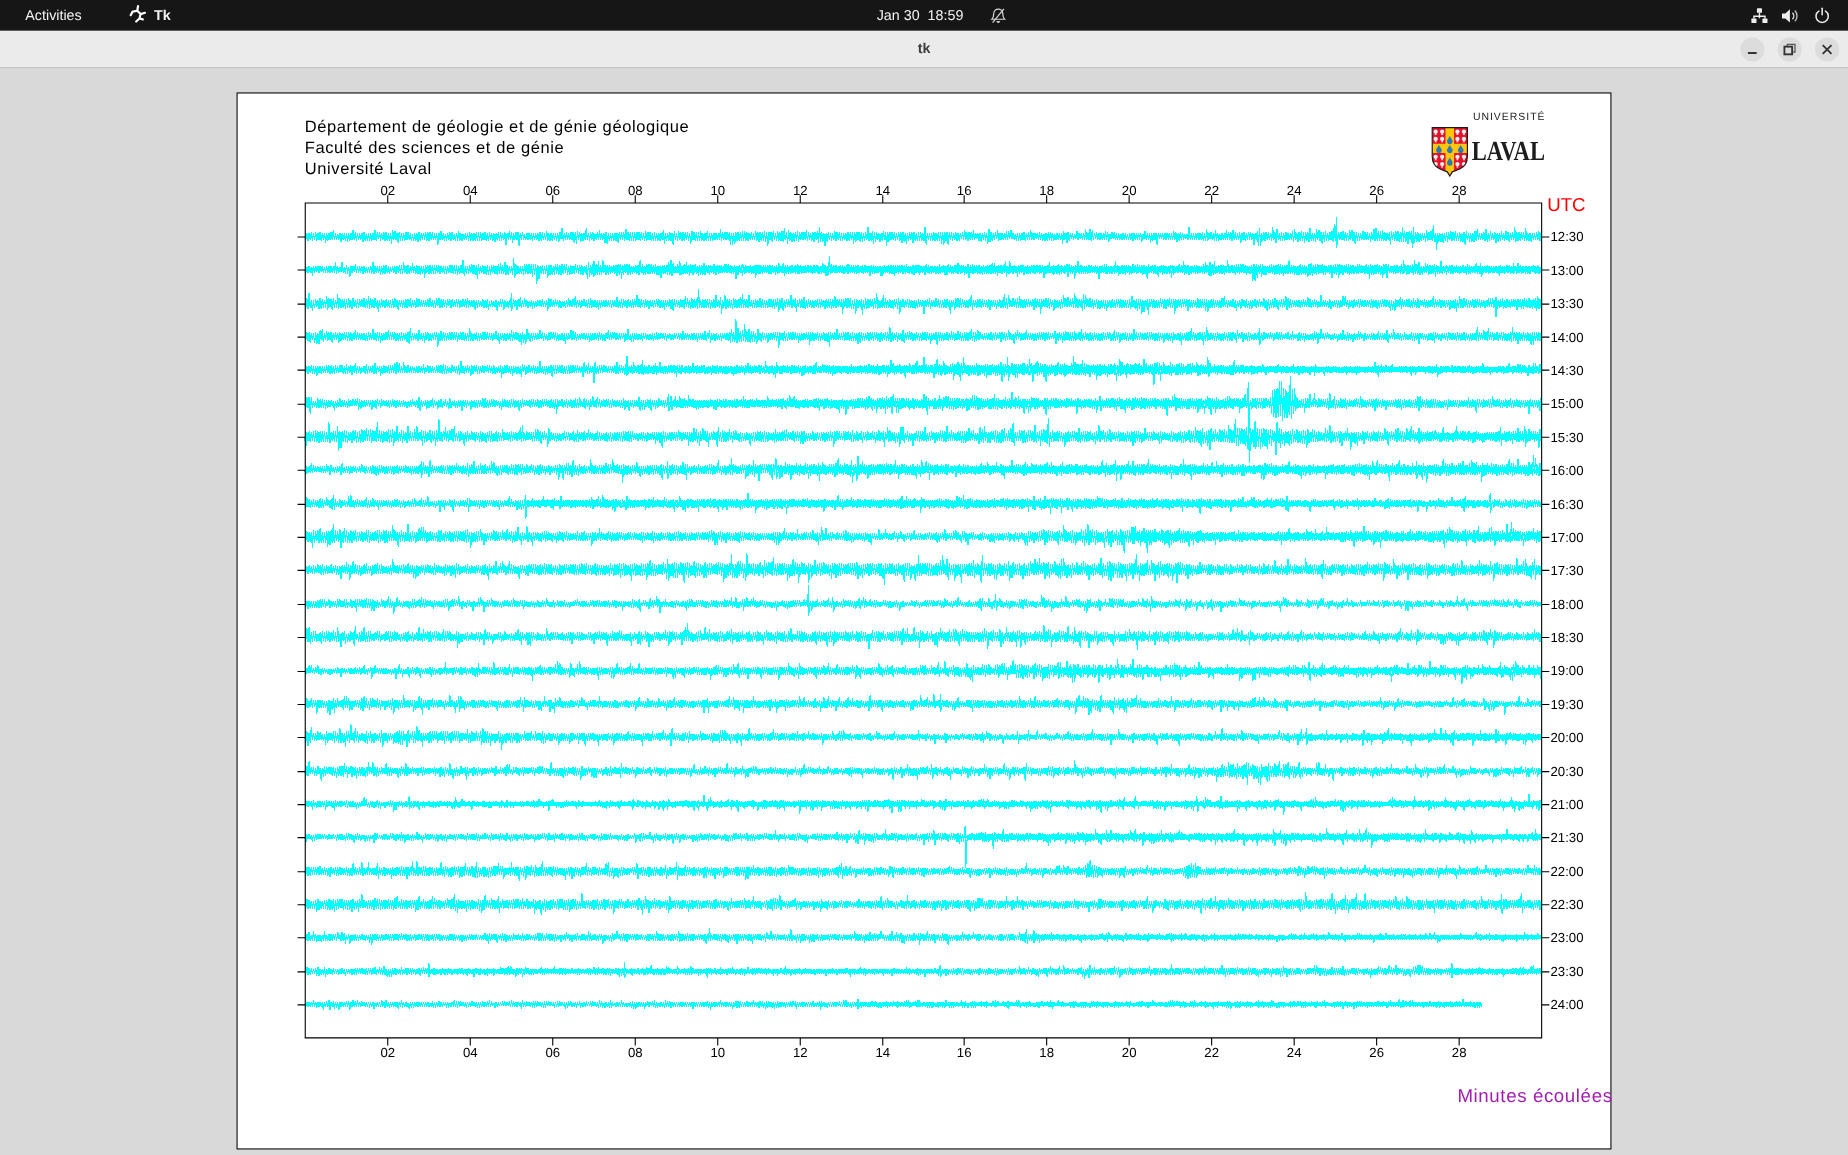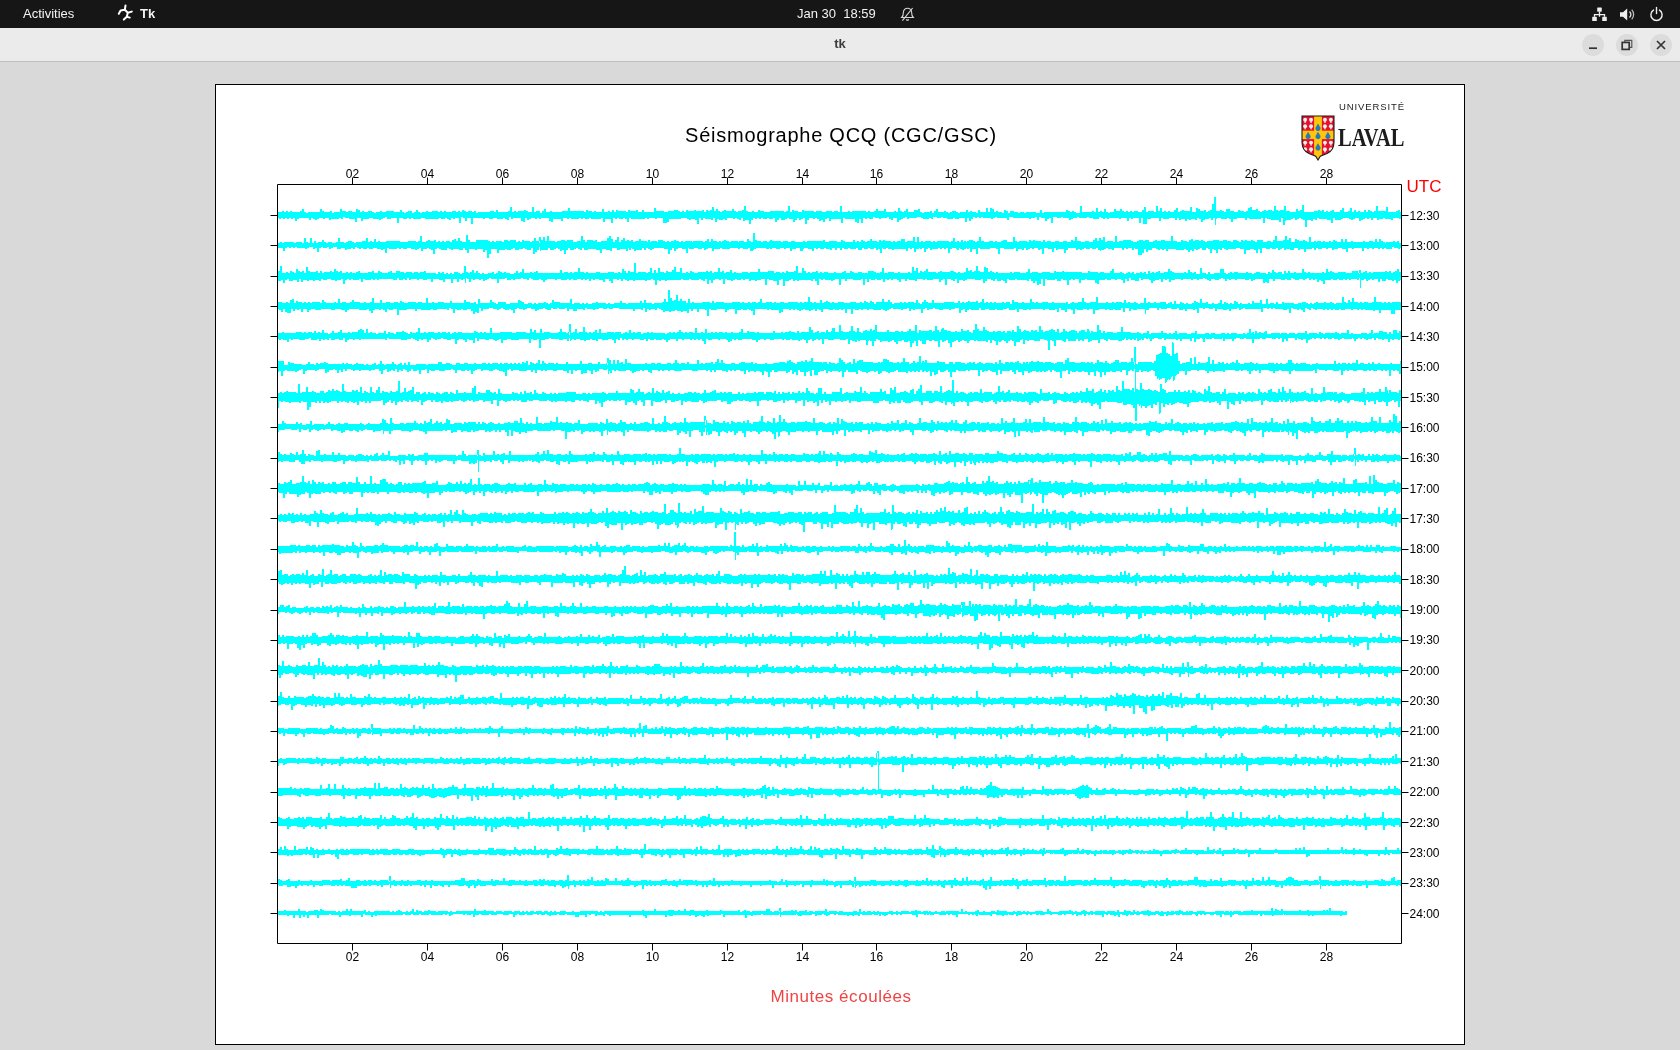--- a/index.html
+++ b/index.html
@@ -52,21 +52,21 @@
             <path d="M8.8 8.2V6.4h7v7h-1.9" stroke-width="1.15" stroke="#555"></path>
             <rect x="6.2" y="8.4" width="7" height="7" stroke-width="1.7"></rect>
           </g>
         </svg></div>
     <div class="abs" style="left:1650px;top:6px;width:22px;height:22px;border-radius:50%;background:#dcdcdc"><svg width="22" height="22" viewBox="0 0 22 22">
           <path d="M7 7l8 8M15 7l-8 8" stroke="#333" stroke-width="1.7"></path>
         </svg></div>
   </div>
 
   <div class="abs" style="left:215px;top:84px;width:1250px;height:961px;background:#fff;border:1px solid #000">
-    <div class="abs" style="left:0;top:39px;width:1250px;text-align:center;font-size:20px;letter-spacing:0.75px;color:#000"><span style="position:relative;left:0px">Séismographe QCQ (CGC/GSC)</span></div>
+    <div class="abs" style="left:61px;top:21px;font-size:15px;letter-spacing:0.55px;line-height:19px;color:#000">Département de géologie et de génie géologique<br>Faculté des sciences et de génie<br>Université Laval</div>
     <svg width="34" height="46" viewBox="0 0 34 46" style="position:absolute;left:1085;top:30">
         <defs>
           <clipPath id="shc">
             <path d="M1 1 H33 V27 C33 33.5 30.5 36.6 26 38.6 L19.3 41.2 L17 45 L14.7 41.2 L8 38.6 C3.5 36.6 1 33.5 1 27 Z"></path>
           </clipPath>
         </defs>
         <g clip-path="url(#shc)">
           <path d="M1 1 H33 V27 C33 33.5 30.5 36.6 26 38.6 L19.3 41.2 L17 45 L14.7 41.2 L8 38.6 C3.5 36.6 1 33.5 1 27 Z" fill="#e8112d"></path>
           <rect x="13.1" y="0" width="7.8" height="46" fill="#ffc60b"></rect>
           <rect x="0" y="15.7" width="34" height="8.4" fill="#ffc60b"></rect>
@@ -215,15 +215,15 @@
           <text x="1194.5" y="651.4">21:00</text>
           <text x="1194.5" y="681.8">21:30</text>
           <text x="1194.5" y="712.1">22:00</text>
           <text x="1194.5" y="742.5">22:30</text>
           <text x="1194.5" y="772.8">23:00</text>
           <text x="1194.5" y="803.2">23:30</text>
           <text x="1194.5" y="833.5">24:00</text>
         </g>
         <text x="1191.5" y="107.5" font-family="Liberation Sans, sans-serif" font-size="17" fill="#ff0000">UTC</text>
       </svg>
-    <div class="abs" style="left:0;top:902px;width:1250px;text-align:center;font-size:17px;letter-spacing:0.55px;color:#ef4444">Minutes écoulées</div>
+    <div class="abs" style="left:0;top:902px;width:1250px;text-align:right;font-size:17px;letter-spacing:0.55px;color:#a21caf">Minutes écoulées</div>
   </div>
 </div>
 
 </body></html>

